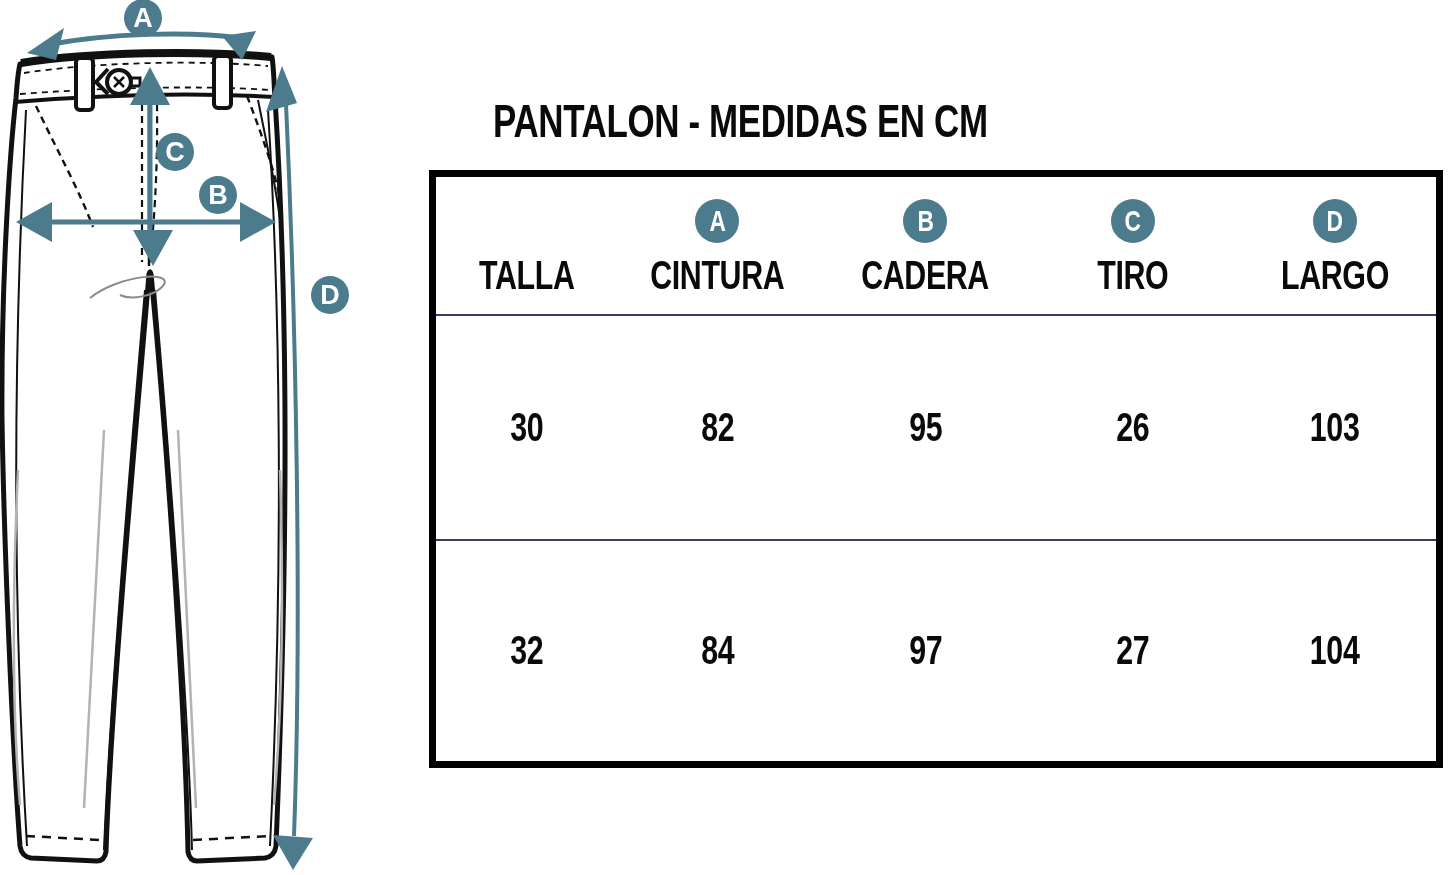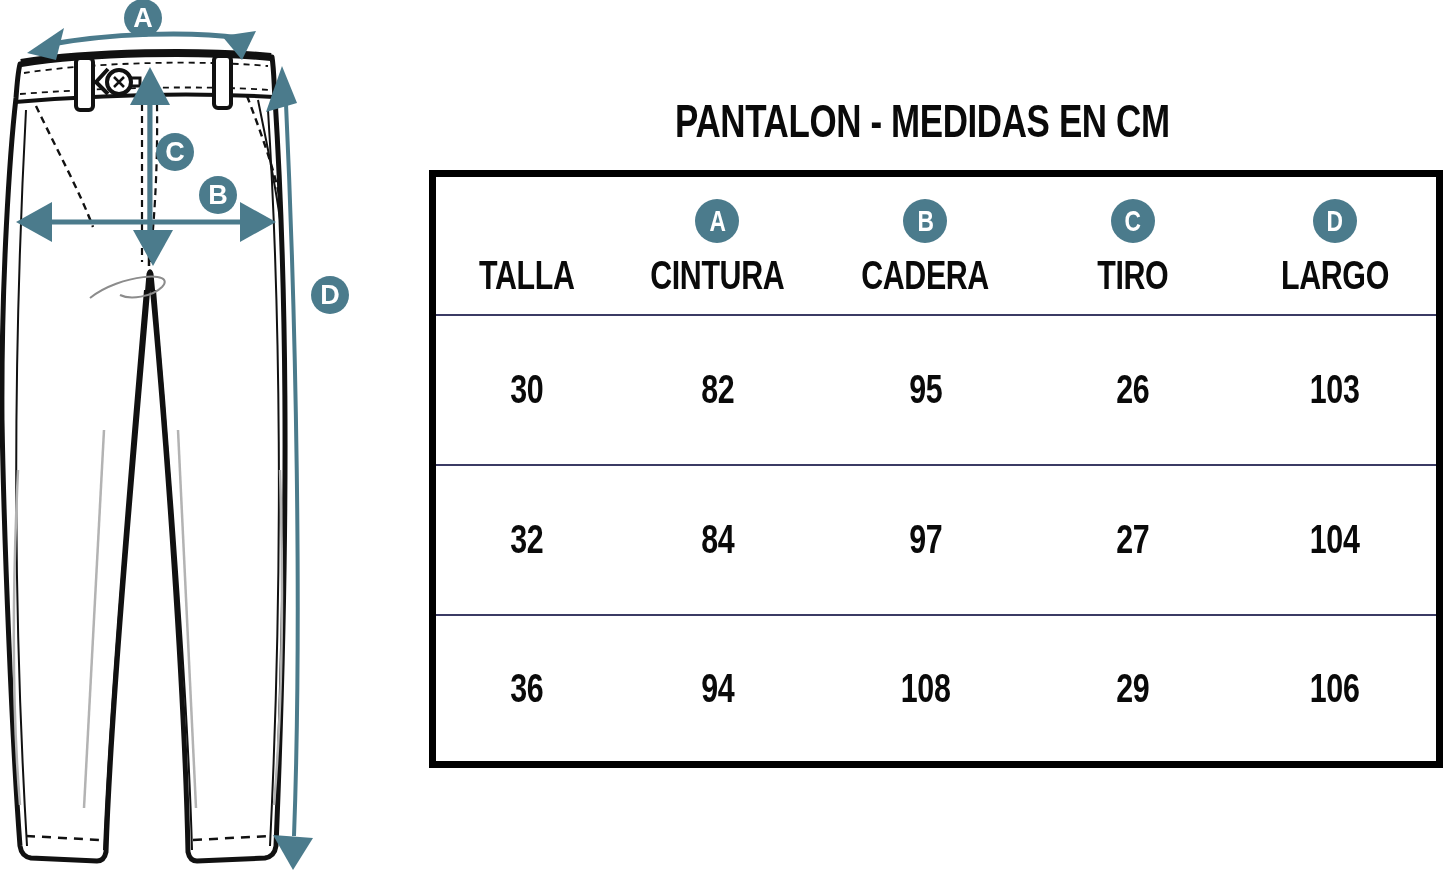--- a/index.html
+++ b/index.html
@@ -24,21 +24,21 @@
     transform:scaleX(0.76);
     transform-origin:50% 50%;
     white-space:nowrap;
     letter-spacing:-0.5px;
   }
   .pants-wrap{
     position:absolute;left:0;top:0;width:360px;height:875px;
   }
   .title{
     position:absolute;left:415px;top:94px;width:1014px;
-    text-align:center;
+    text-align:left;
     font-size:46px;font-weight:bold;color:var(--ink);
   }
   table.size-table{
     position:absolute;left:429px;top:170px;
     width:1014px;height:598px;
     border-collapse:collapse;table-layout:fixed;
     background:#ffffff;
     border:7px solid var(--border);
   }
   thead tr{height:141px;}
@@ -223,23 +223,16 @@
           <td><span class="cond">26</span></td>
           <td><span class="cond">103</span></td>
         </tr>
         <tr>
           <td><span class="cond">32</span></td>
           <td><span class="cond">84</span></td>
           <td><span class="cond">97</span></td>
           <td><span class="cond">27</span></td>
           <td><span class="cond">104</span></td>
         </tr>
-        <tr>
-          <td><span class="cond">36</span></td>
-          <td><span class="cond">94</span></td>
-          <td><span class="cond">108</span></td>
-          <td><span class="cond">29</span></td>
-          <td><span class="cond">106</span></td>
-        </tr>
       </tbody>
   </table>
 
 </div>
 
 </body></html>

